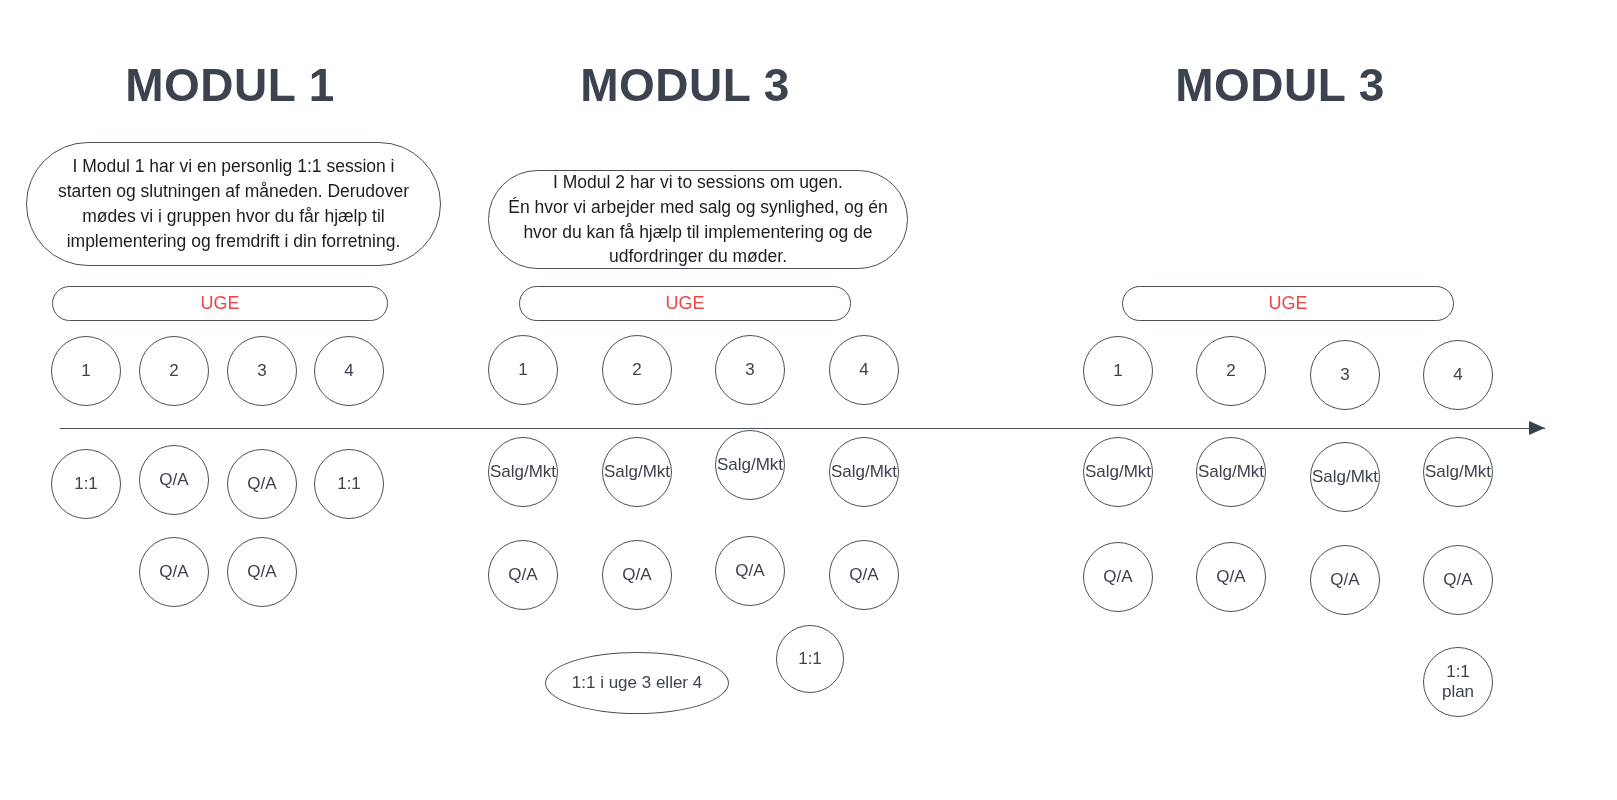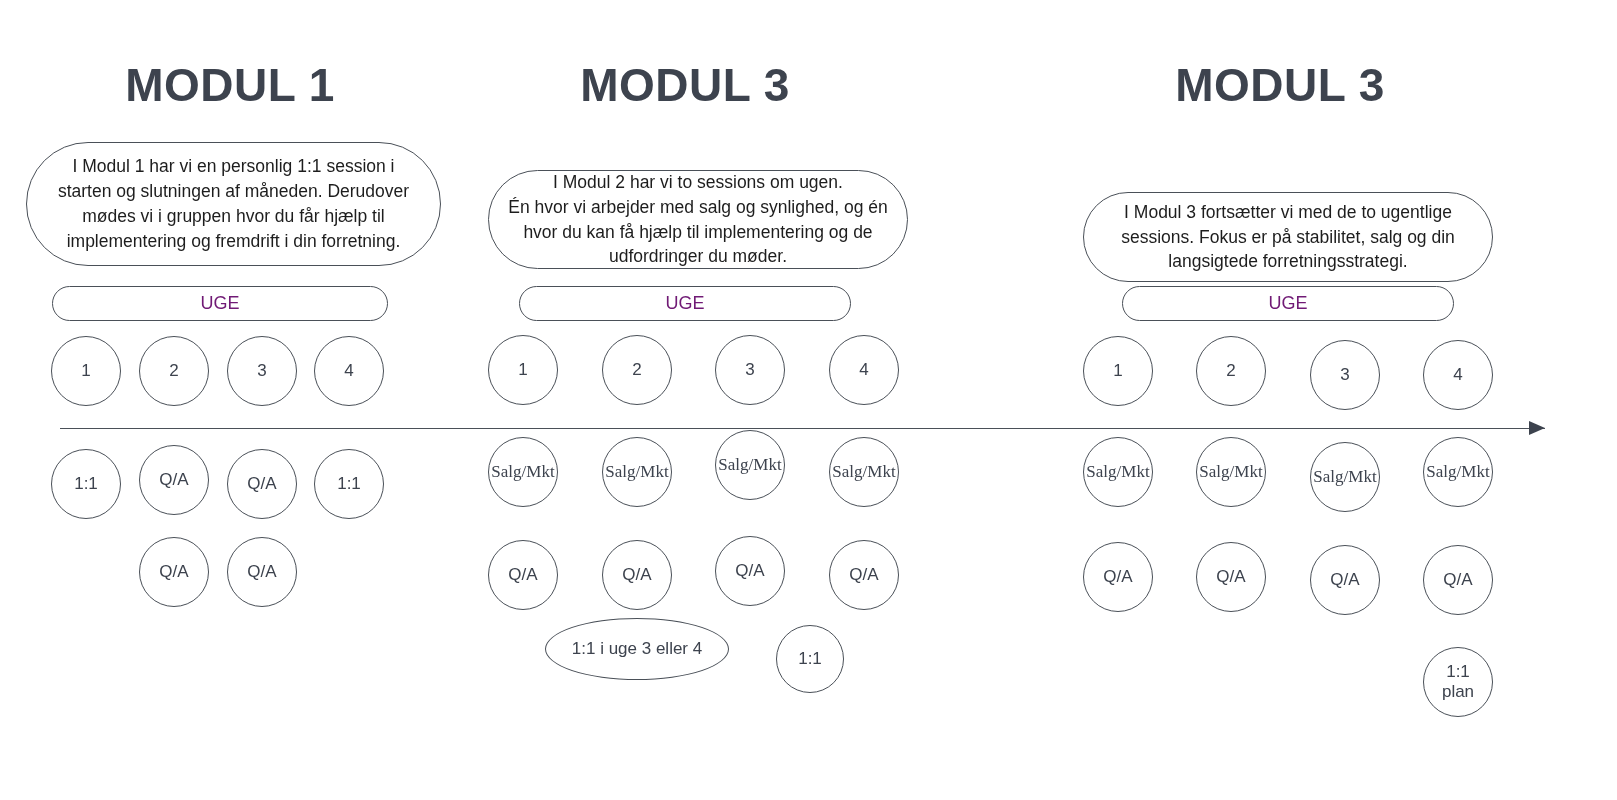--- a/index.html
+++ b/index.html
@@ -47,21 +47,21 @@
   .uge-pill {
     position: absolute;
     border: 1.3px solid #4a5058;
     background: #ffffff;
     box-sizing: border-box;
     border-radius: 60px;
     display: flex;
     align-items: center;
     justify-content: center;
     font-size: 18px;
-    color: #701a75;
+    color: #ef4444;
   }
 
   .node {
     position: absolute;
     border: 1.2px solid #4a5058;
     background: transparent;
     box-sizing: border-box;
     border-radius: 50%;
     display: flex;
     align-items: center;
@@ -73,21 +73,20 @@
   }
   .node.ellipse {
     border-radius: 50%;
   }
   .node .lbl {
     white-space: pre-line;
     pointer-events: none;
   }
   .node.overflow .lbl {
     white-space: nowrap;
-    font-family: Liberation Serif, serif;
   }
 
   .timeline-line {
     position: absolute;
     height: 0;
     border-top: 1.8px solid #4a5058;
   }
   .timeline-arrow {
     position: absolute;
     width: 0;
@@ -189,34 +188,29 @@
   <div class="node" style="left:602px; top:540px; width:70px; height:70px;">
       <span class="lbl">Q/A</span>
     </div>
   <div class="node" style="left:715px; top:536px; width:70px; height:70px;">
       <span class="lbl">Q/A</span>
     </div>
   <div class="node" style="left:829px; top:540px; width:70px; height:70px;">
       <span class="lbl">Q/A</span>
     </div>
 
-  <div class="node ellipse" style="left:545px; top:618px; width:184px; height:62px;align-items:center;">
+  <div class="node ellipse" style="left:545px; top:652px; width:184px; height:62px;align-items:center;">
       <span class="lbl">1:1 i uge 3 eller 4</span>
     </div>
   <div class="node" style="left:776px; top:625px; width:68px; height:68px;">
       <span class="lbl">1:1</span>
     </div>
 
   <div class="module-title" style="left:1150px; top:58px; width:260px;">MODUL 3</div>
 
-  <div class="bubble" style="left:1083px; top:192px; width:410px; height:90px; border-radius:48px;">
-    <p>I Modul 3 fortsætter vi med de to ugentlige
-sessions. Fokus er på stabilitet, salg og din
-langsigtede forretningsstrategi.</p>
-  </div>
 
   <div class="uge-pill" style="left:1122px; top:286px; width:332px; height:35px;">UGE</div>
 
   <div class="node" style="left:1083px; top:336px; width:70px; height:70px;">
       <span class="lbl">1</span>
     </div>
   <div class="node" style="left:1196px; top:336px; width:70px; height:70px;">
       <span class="lbl">2</span>
     </div>
   <div class="node" style="left:1310px; top:340px; width:70px; height:70px;">

